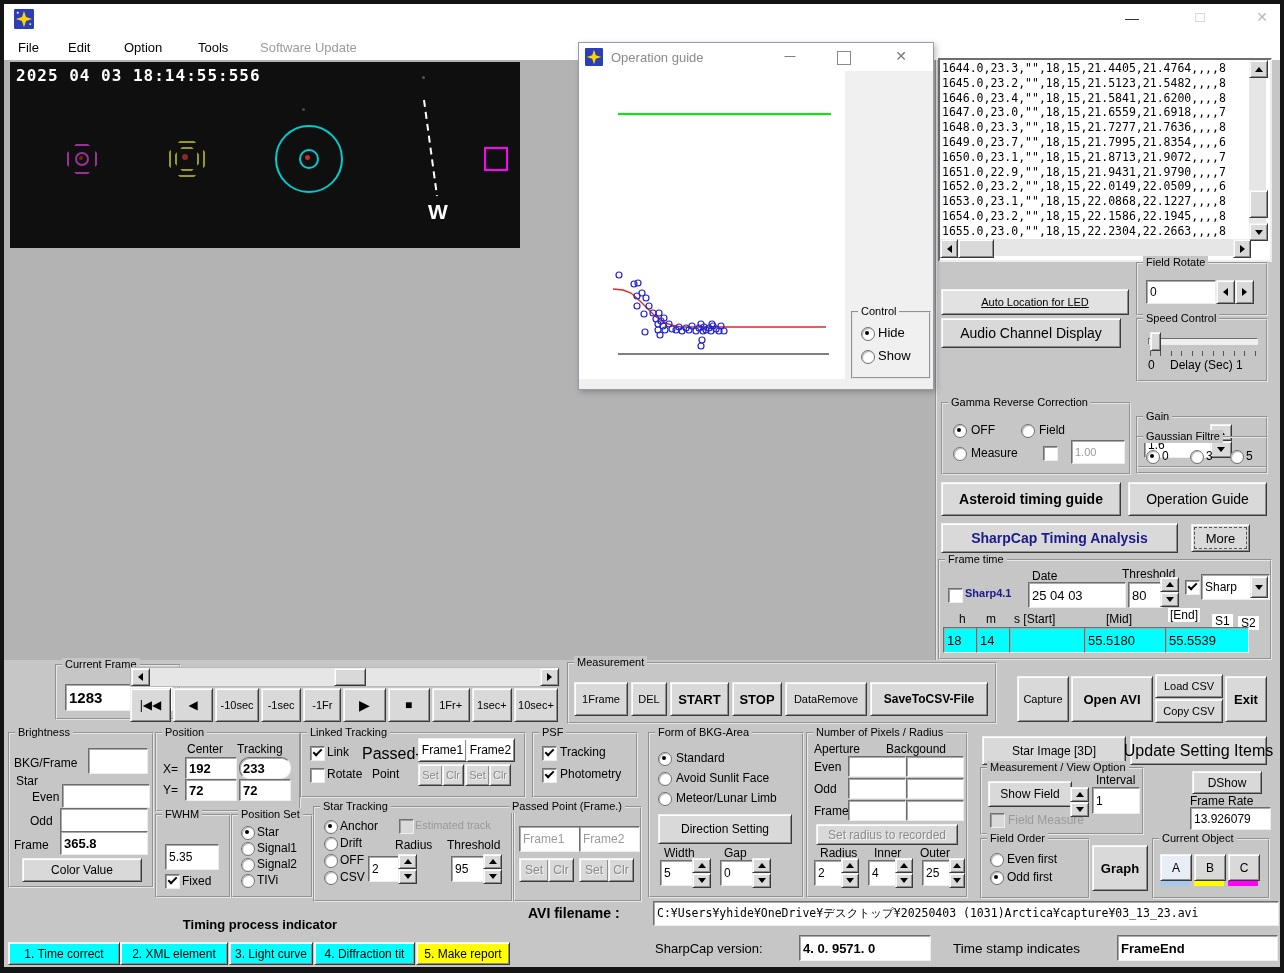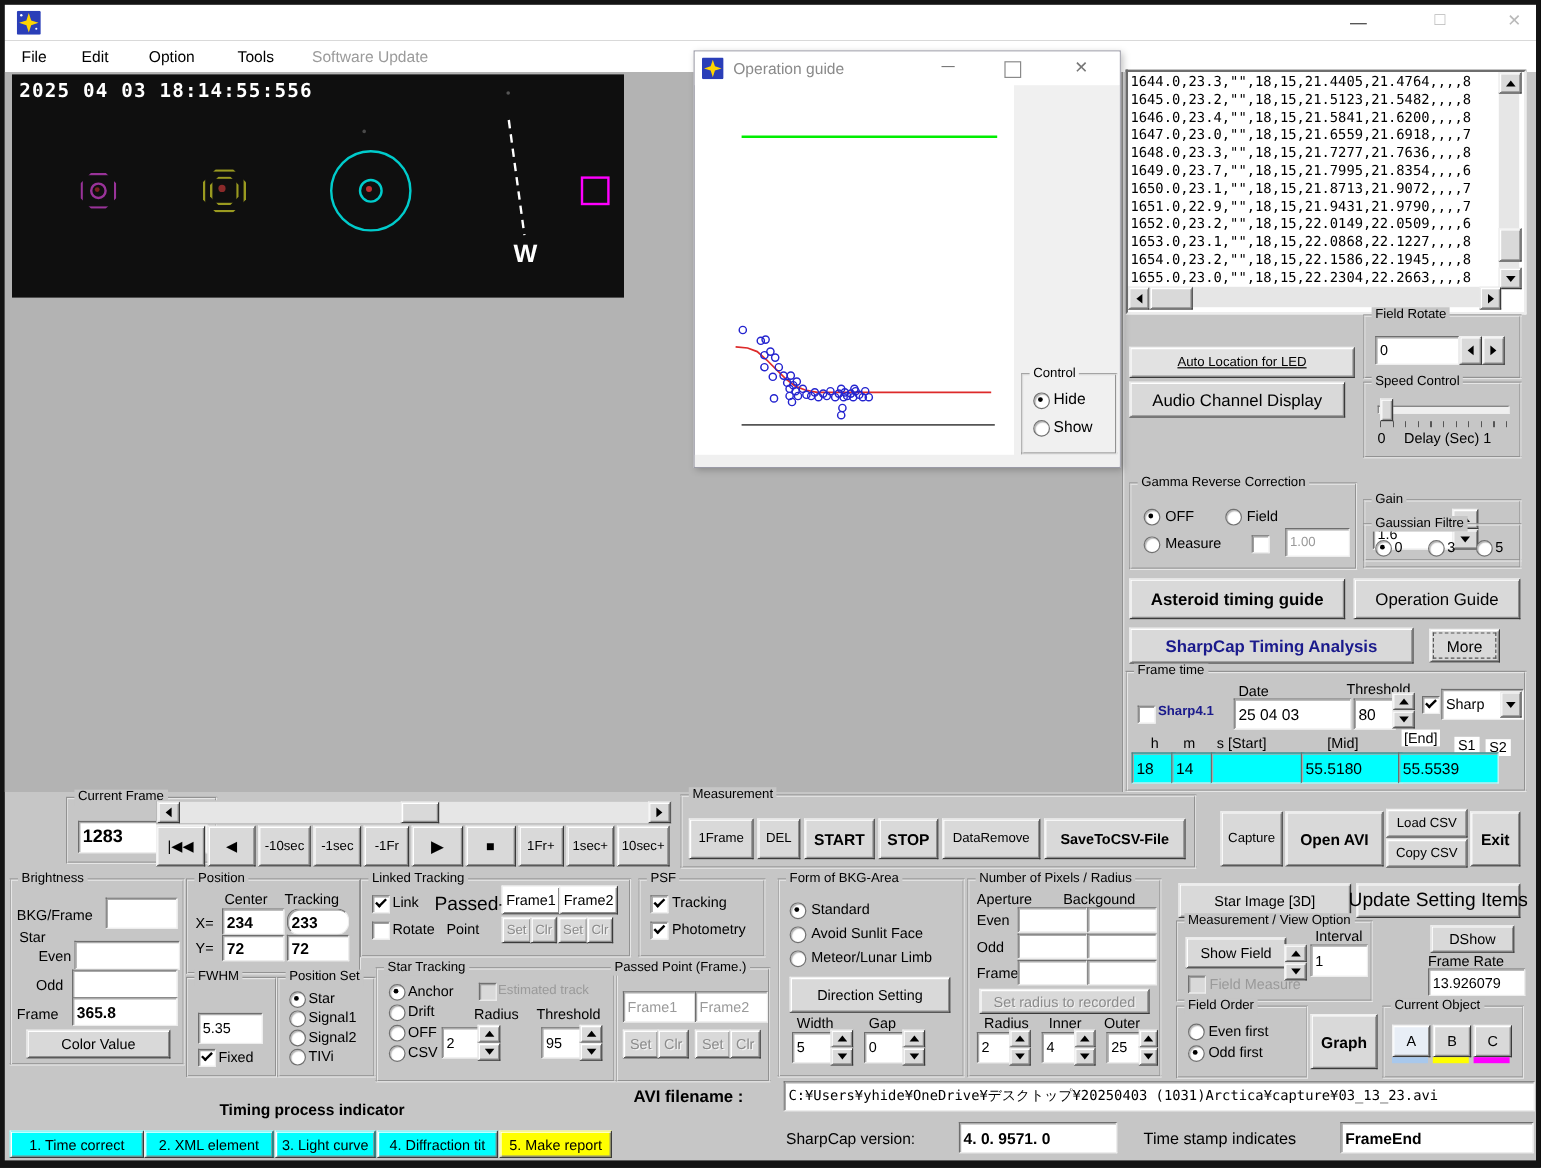--- a/index.html
+++ b/index.html
@@ -345,21 +345,21 @@
     <span class="a lbl" style="left:4px;top:104px;font-size:12px;">Frame</span>
     <div class="a inp b" style="left:50px;top:97px;width:80px;height:22px;font-size:13px;">365.8</div>
     <div class="a btn" style="left:12px;top:124px;width:118px;height:22px;font-size:12px;">Color Value</div>
   </div>
 
   <div class="a gb" style="left:155px;top:732px;width:142px;height:76px;">
     <span class="leg">Position</span>
     <span class="a lbl" style="left:30px;top:8px;font-size:12px;">Center</span>
     <span class="a lbl" style="left:80px;top:8px;font-size:12px;">Tracking</span>
     <span class="a lbl" style="left:6px;top:28px;font-size:12px;">X=</span>
-    <div class="a inp b" style="left:28px;top:23px;width:44px;height:20px;font-size:13px;">234</div>
+    <div class="a inp b" style="left:28px;top:23px;width:44px;height:20px;font-size:13px;">192</div>
     <div class="a inp b" style="left:82px;top:23px;width:44px;height:20px;font-size:13px;border-radius:10px;">233</div>
     <span class="a lbl" style="left:6px;top:49px;font-size:12px;">Y=</span>
     <div class="a inp b" style="left:28px;top:45px;width:44px;height:20px;font-size:13px;">72</div>
     <div class="a inp b" style="left:82px;top:45px;width:44px;height:20px;font-size:13px;">72</div>
   </div>
 
   <div class="a gb" style="left:155px;top:814px;width:72px;height:80px;">
     <span class="leg">FWHM</span>
     <div class="a inp" style="left:8px;top:28px;width:46px;height:24px;font-size:12px;">5.35</div>
     <span class="a chk on" style="left:8px;top:58px;"></span>

